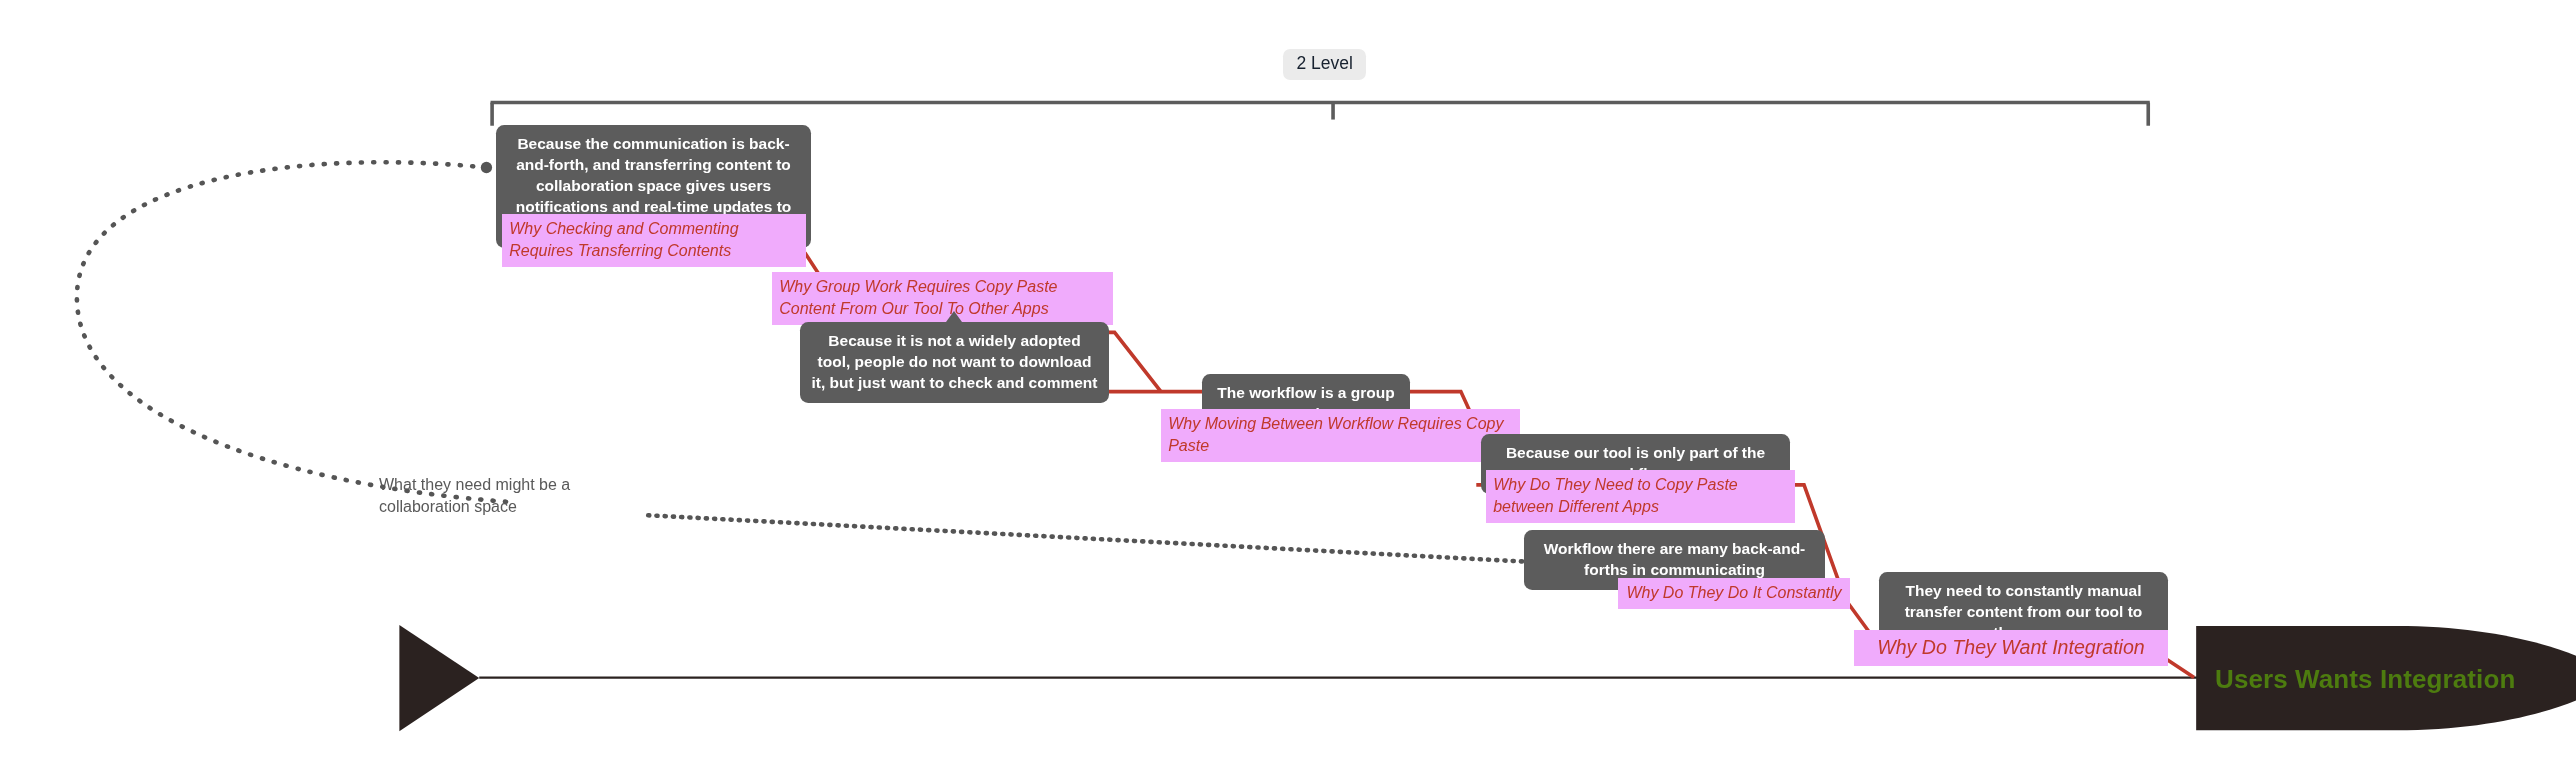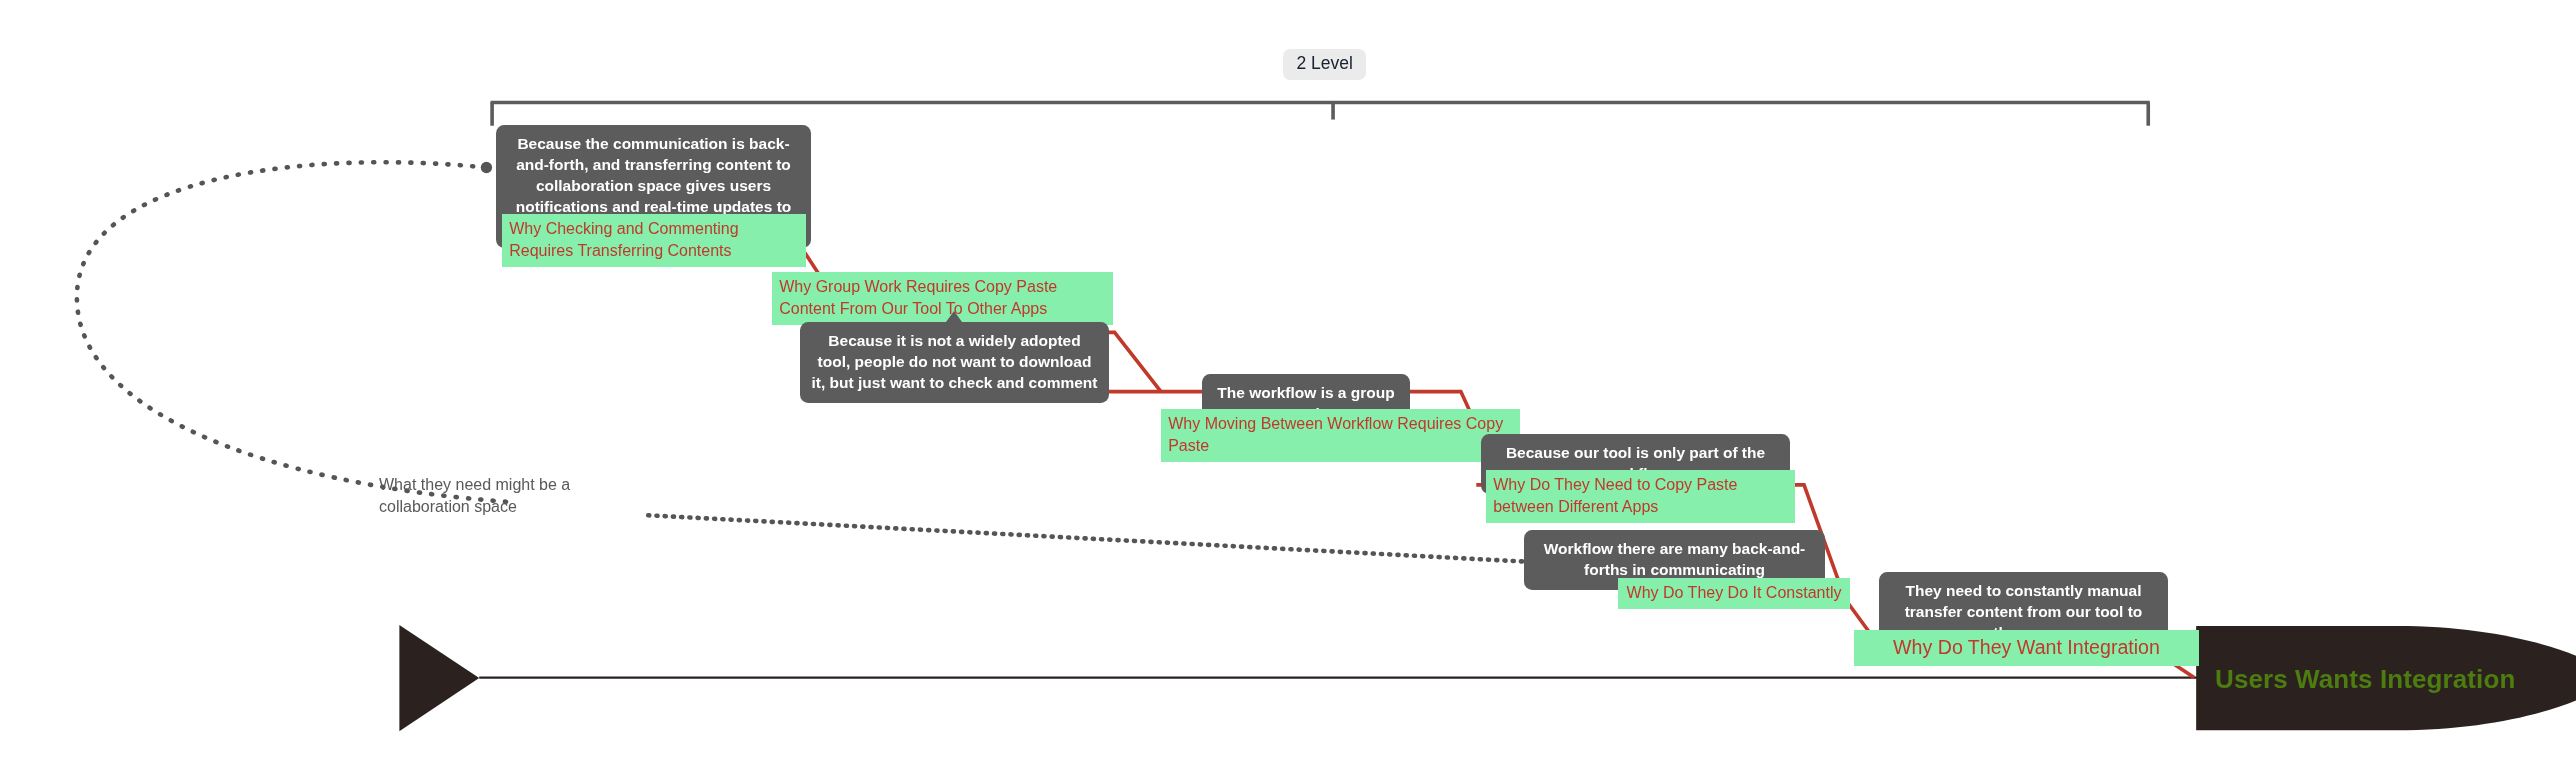--- a/index.html
+++ b/index.html
@@ -65,26 +65,27 @@
   .bubble.tail-up .tail {
     bottom: auto;
     top: -10.8px;
     border-top: none;
     border-bottom: 11.3px solid #5c5c5c;
   }
 
   
   .why {
     position: absolute;
-    background: #86efac;
+    background: #f0abfc;
     color: #c0392b;
     font-size: 16px;
     line-height: 1.38;
     padding: 4.1px 7.2px 5.2px 7.2px;
     box-sizing: border-box;
+    font-style: italic;
   }
   .why.center { text-align: center; }
 
   
   .note {
     position: absolute;
     color: #595959;
     font-size: 16px;
     line-height: 1.35;
     text-align: left;
@@ -194,21 +195,21 @@
     <span class="tail"></span>
   </div>
   <div class="why center" style="left:1618px; top:578px; width:232px;">
     <span>Why Do They Do It Constantly</span>
   </div>
 
   <div class="bubble" style="left:1879px; top:572px; width:289px;">
     <span>They need to constantly manual transfer content from our tool to other apps</span>
     <span class="tail"></span>
   </div>
-  <div class="why center" style="left:1854px; top:630px; width:345px; font-size:19.6px;">
+  <div class="why center" style="left:1854px; top:630px; width:314px; font-size:19.6px;">
     <span>Why Do They Want Integration</span>
   </div>
 
   <div class="note" style="left:379px; top:474px; width:278px;">
     <span>What they need might be a collaboration space</span>
   </div>
 
   <div class="outcome" style="left:2215px; top:664px;">
     <span>Users Wants Integration</span>
   </div>

